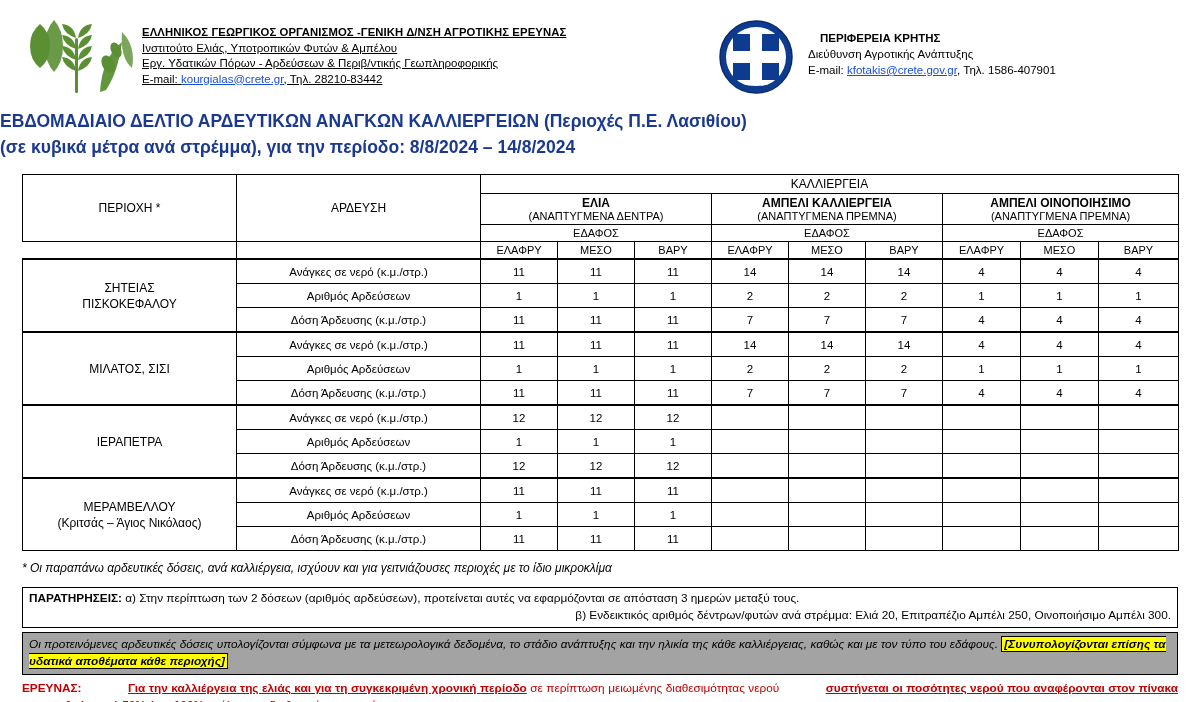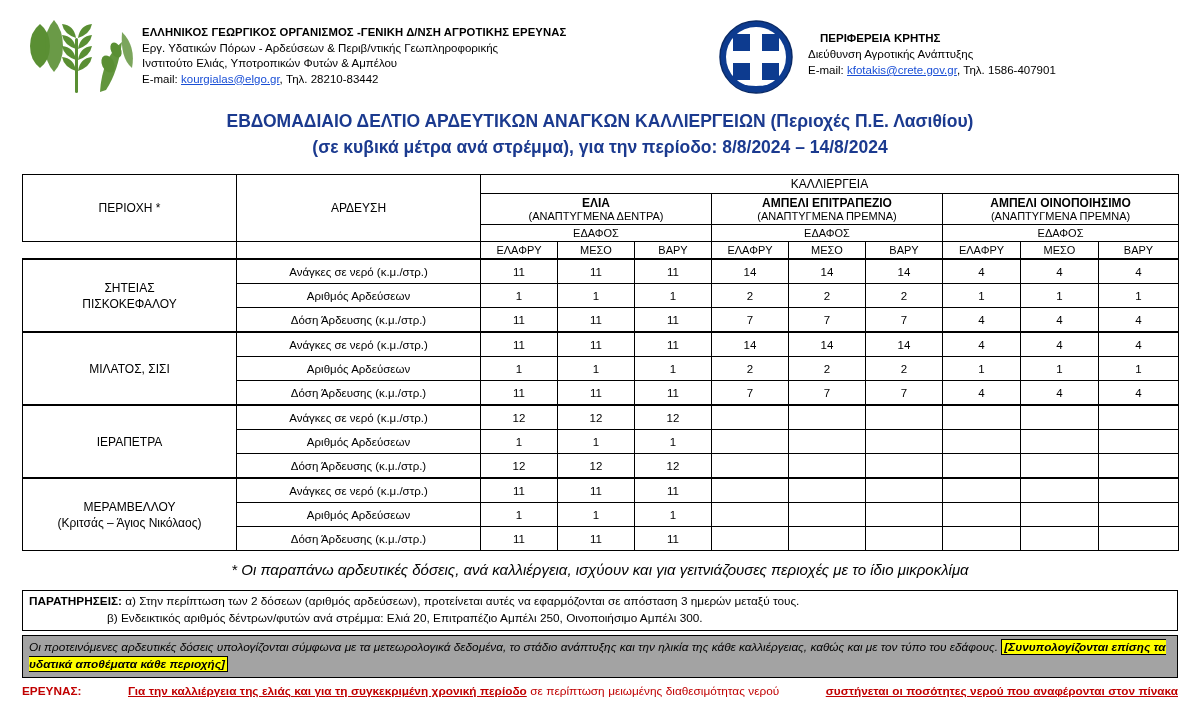--- a/index.html
+++ b/index.html
@@ -28,20 +28,21 @@
     height: 78px;
     flex: 0 0 112px;
     position: relative;
   }
   .header-left-text {
     flex: 0 0 570px;
     padding-top: 7px;
     font-size: 11.5px;
     line-height: 15.5px;
     color: #000;
+    text-decoration: underline;
   }
   .header-left-text .line1 {
     font-weight: bold;
     font-size: 11.3px;
     letter-spacing: .1px;
   }
   .header-left-text a {
     color: #1a4fd6;
     text-decoration: underline;
   }
@@ -63,21 +64,20 @@
   .header-right-text a { color: #1a4fd6; text-decoration: underline; }
 
   
   .emblem {
     width: 112px;
     height: 78px;
   }
 
   
   .title-block {
-    text-align: center;
     margin-top: 12px;
   }
   .title-line {
     font-weight: bold;
     font-size: 17.5px;
     color: #1b3a8f;
     line-height: 26px;
   }
 
   
@@ -113,32 +113,32 @@
   .thick-bottom { border-bottom: 2px solid #000 !important; }
   .cellh { height: 19px; }
 
   
   .notes {
     margin: 10px 22px 0 22px;
     font-size: 11.8px;
   }
   .note-star {
     font-style: italic;
-    text-align: center;
+    text-align: left;
     margin-bottom: 4px;
-    font-size: 15px;
+    font-size: 12px;
   }
   .note-box-black {
     border: 1.5px solid #000;
     padding: 2px 6px 3px 6px;
     line-height: 17px;
     margin-top: 12px;
   }
   .note-box-black b { font-weight: bold; }
-  .note-indent { padding-left: 78px; }
+  .note-indent { padding-left: 78px; text-align: right; }
   .note-box-green {
     border: 1.5px solid #000;
     background: #a3a3a3;
     margin-top: 4px;
     padding: 3px 6px 4px 6px;
     font-style: italic;
     line-height: 17px;
   }
   .hl-yellow {
     background: #ffff00;
@@ -181,23 +181,23 @@
         <path d="M70 74 q2 -34 22 -50 q-4 30 -16 48z" opacity="0.95"></path>
         <path d="M92 14 q14 14 10 36 q-12 -10 -10 -36z" opacity="0.8"></path>
         <ellipse cx="78" cy="46" rx="6" ry="9" transform="rotate(-25 78 46)"></ellipse>
         <ellipse cx="86" cy="32" rx="5" ry="8" transform="rotate(-25 86 32)"></ellipse>
       </g>
     </svg>
   </div>
 
   <div class="header-left-text">
     <div class="line1">ΕΛΛΗΝΙΚΟΣ ΓΕΩΡΓΙΚΟΣ ΟΡΓΑΝΙΣΜΟΣ -ΓΕΝΙΚΗ Δ/ΝΣΗ ΑΓΡΟΤΙΚΗΣ ΕΡΕΥΝΑΣ</div>
+    <div>Ινστιτούτο Ελιάς, Υποτροπικών Φυτών &amp; Αμπέλου</div>
     <div>Εργ. Υδατικών Πόρων - Αρδεύσεων &amp; Περιβ/ντικής Γεωπληροφορικής</div>
-    <div>Ινστιτούτο Ελιάς, Υποτροπικών Φυτών &amp; Αμπέλου</div>
-    <div><span>E-mail: </span><a href="#">kourgialas@elgo.gr</a><span>, Τηλ. 28210-83442</span></div>
+    <div><span>E-mail: </span><a href="#">kourgialas@crete.gr</a><span>, Τηλ. 28210-83442</span></div>
   </div>
 
   <div class="logo-right">
     <svg width="74" height="74" viewBox="0 0 74 74" xmlns="http://www.w3.org/2000/svg">
       <circle cx="37" cy="37" r="36" fill="#0d3b8f" stroke="#0a2a66" stroke-width="1.5"></circle>
       <circle cx="37" cy="37" r="30" fill="#ffffff"></circle>
       <rect x="14" y="14" width="46" height="46" fill="#0d3b8f"></rect>
       <rect x="31" y="14" width="12" height="46" fill="#ffffff"></rect>
       <rect x="14" y="31" width="46" height="12" fill="#ffffff"></rect>
       <path d="M8 58 q10 14 29 14 q19 0 29 -14 q-12 8 -29 8 q-17 0 -29 -8z" fill="#0d3b8f"></path>
@@ -236,21 +236,21 @@
         <th rowspan="3" class="hdr-bold">ΠΕΡΙΟΧΗ *</th>
         <th rowspan="3" class="hdr-bold">ΑΡΔΕΥΣΗ</th>
         <th colspan="9" class="hdr-bold">ΚΑΛΛΙΕΡΓΕΙΑ</th>
       </tr>
       <tr>
         <th colspan="3">
           <div class="hdr-bold">ΕΛΙΑ</div>
           <div class="hdr-sub">(ΑΝΑΠΤΥΓΜΕΝΑ ΔΕΝΤΡΑ)</div>
         </th>
         <th colspan="3">
-          <div class="hdr-bold">ΑΜΠΕΛΙ ΕΠΙΤΡΑΠΕΖΙΟ</div>
+          <div class="hdr-bold">ΑΜΠΕΛΙ ΚΑΛΛΙΕΡΓΕΙΑ</div>
           <div class="hdr-sub">(ΑΝΑΠΤΥΓΜΕΝΑ ΠΡΕΜΝΑ)</div>
         </th>
         <th colspan="3">
           <div class="hdr-bold">ΑΜΠΕΛΙ ΟΙΝΟΠΟΙΗΣΙΜΟ</div>
           <div class="hdr-sub">(ΑΝΑΠΤΥΓΜΕΝΑ ΠΡΕΜΝΑ)</div>
         </th>
       </tr>
       <tr>
         <th colspan="3" class="hdr-sub">ΕΔΑΦΟΣ</th>
         <th colspan="3" class="hdr-sub">ΕΔΑΦΟΣ</th>

